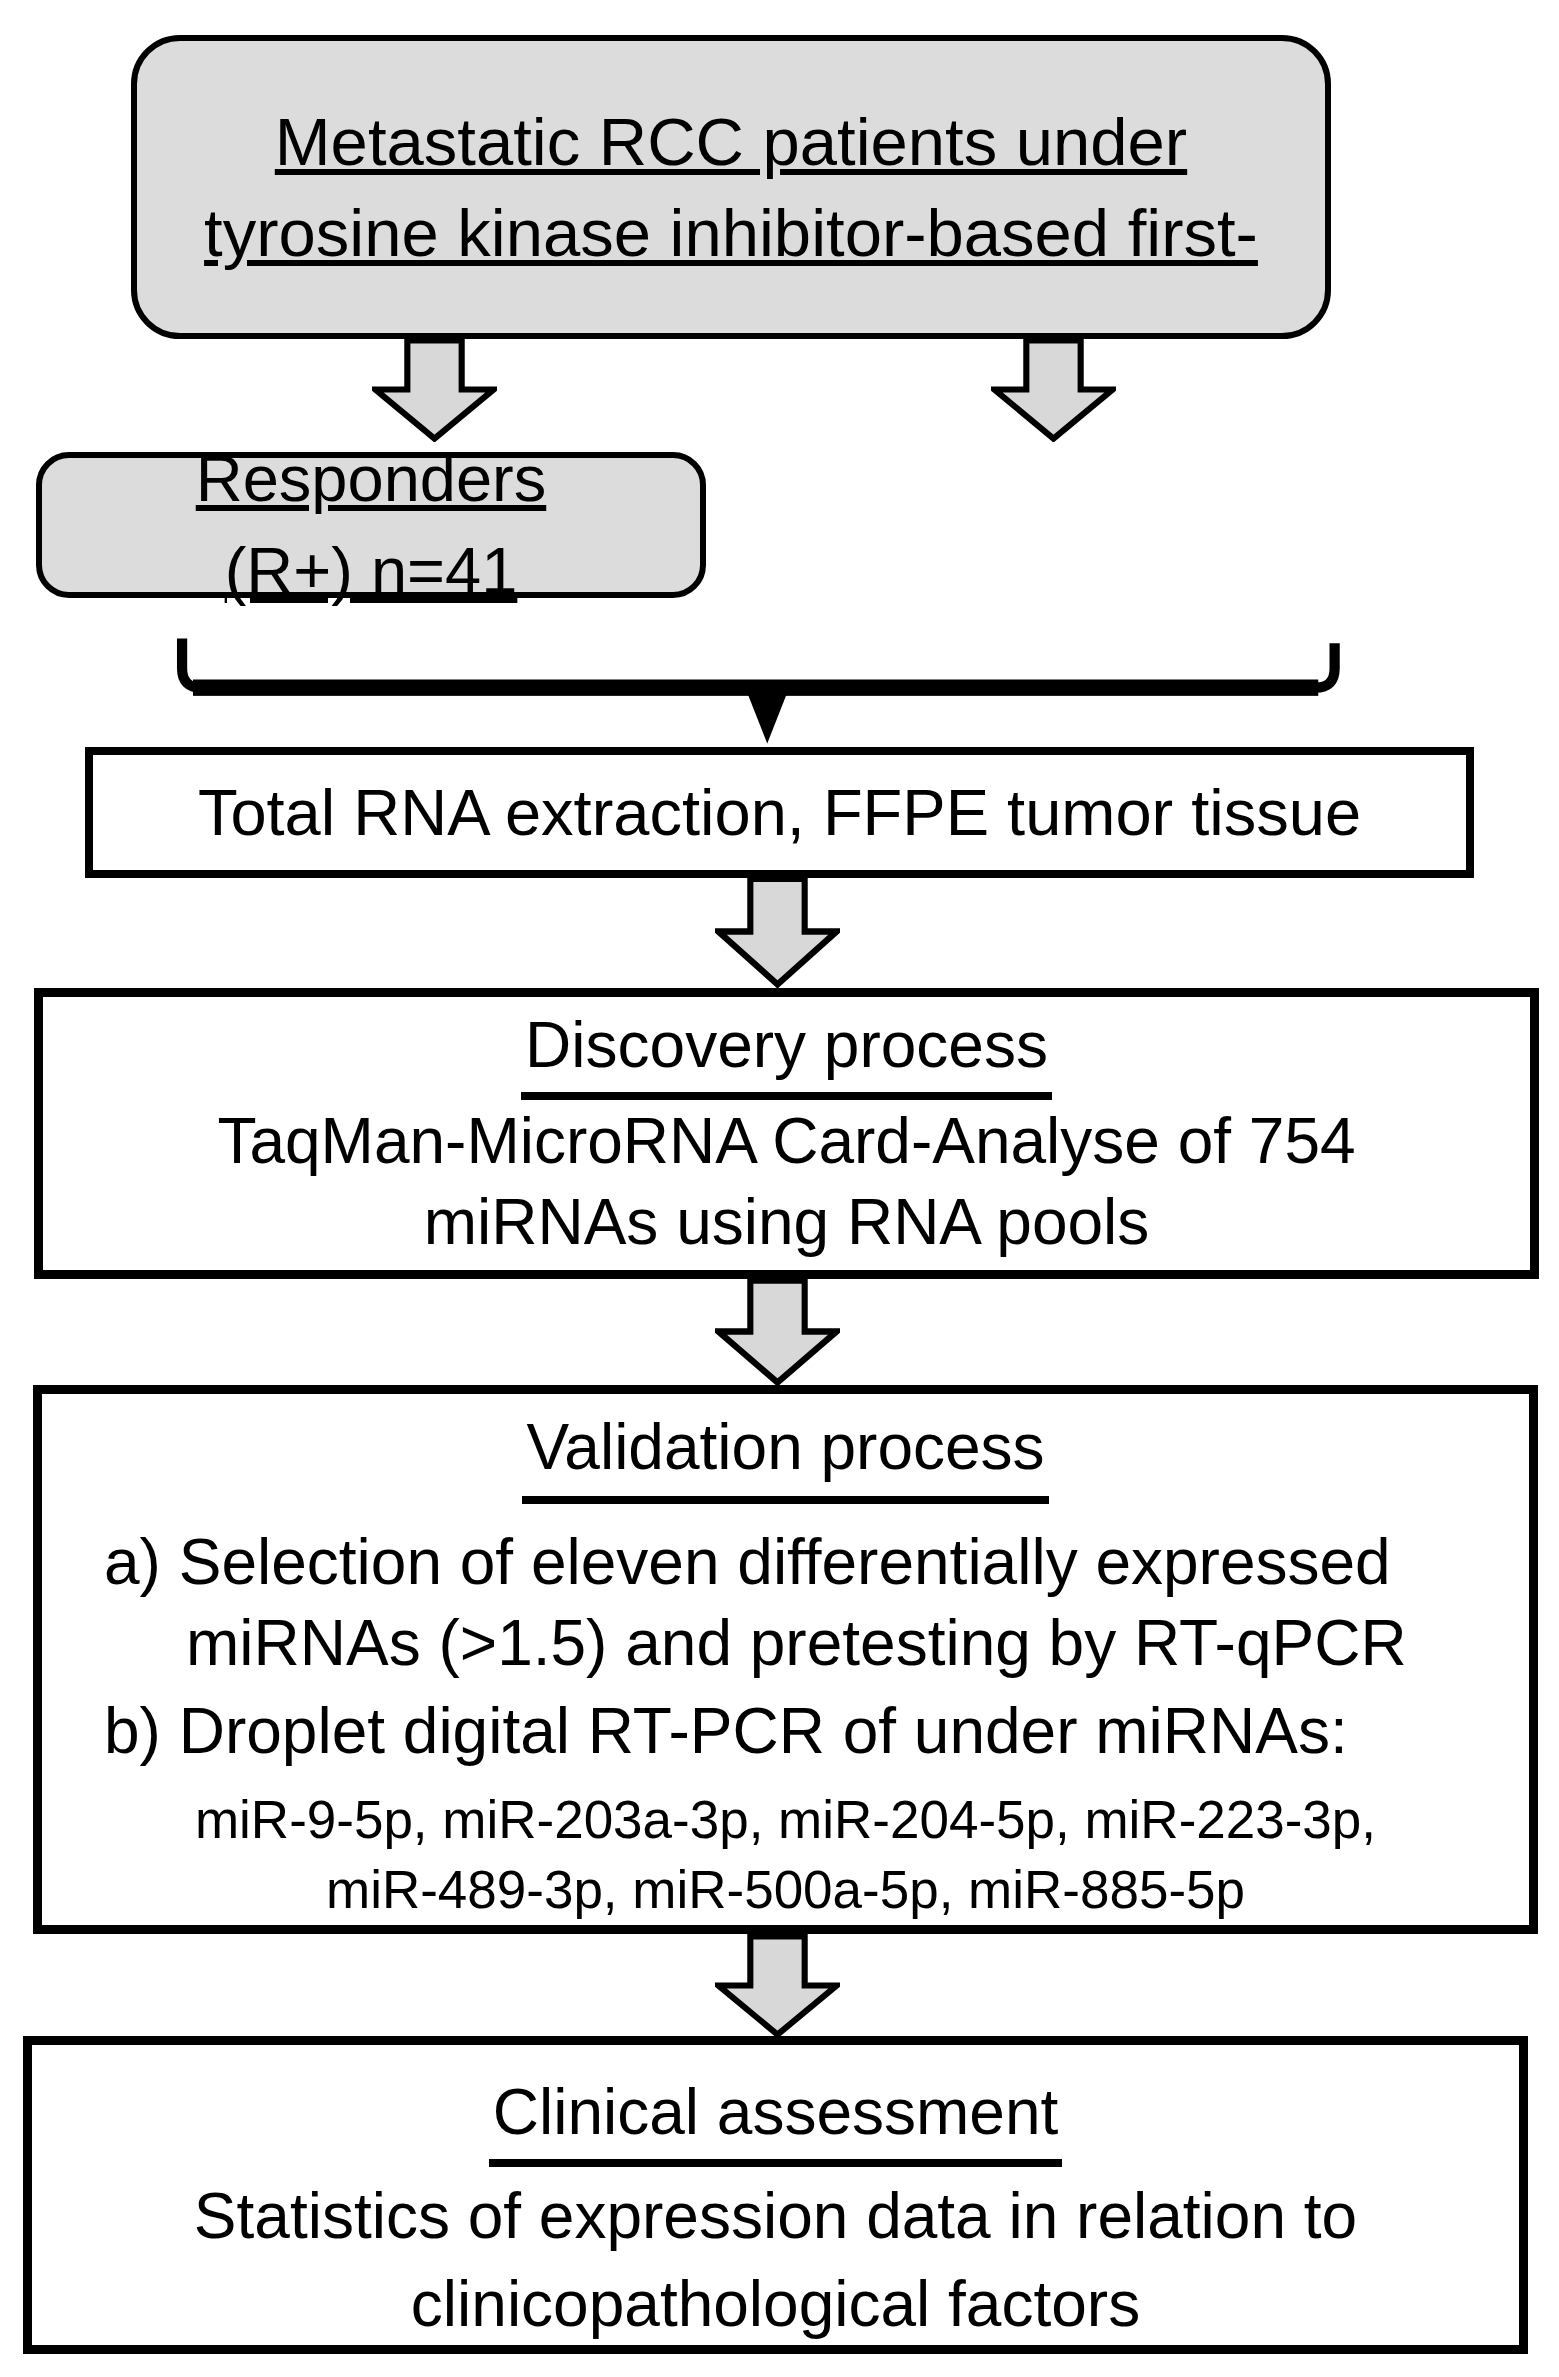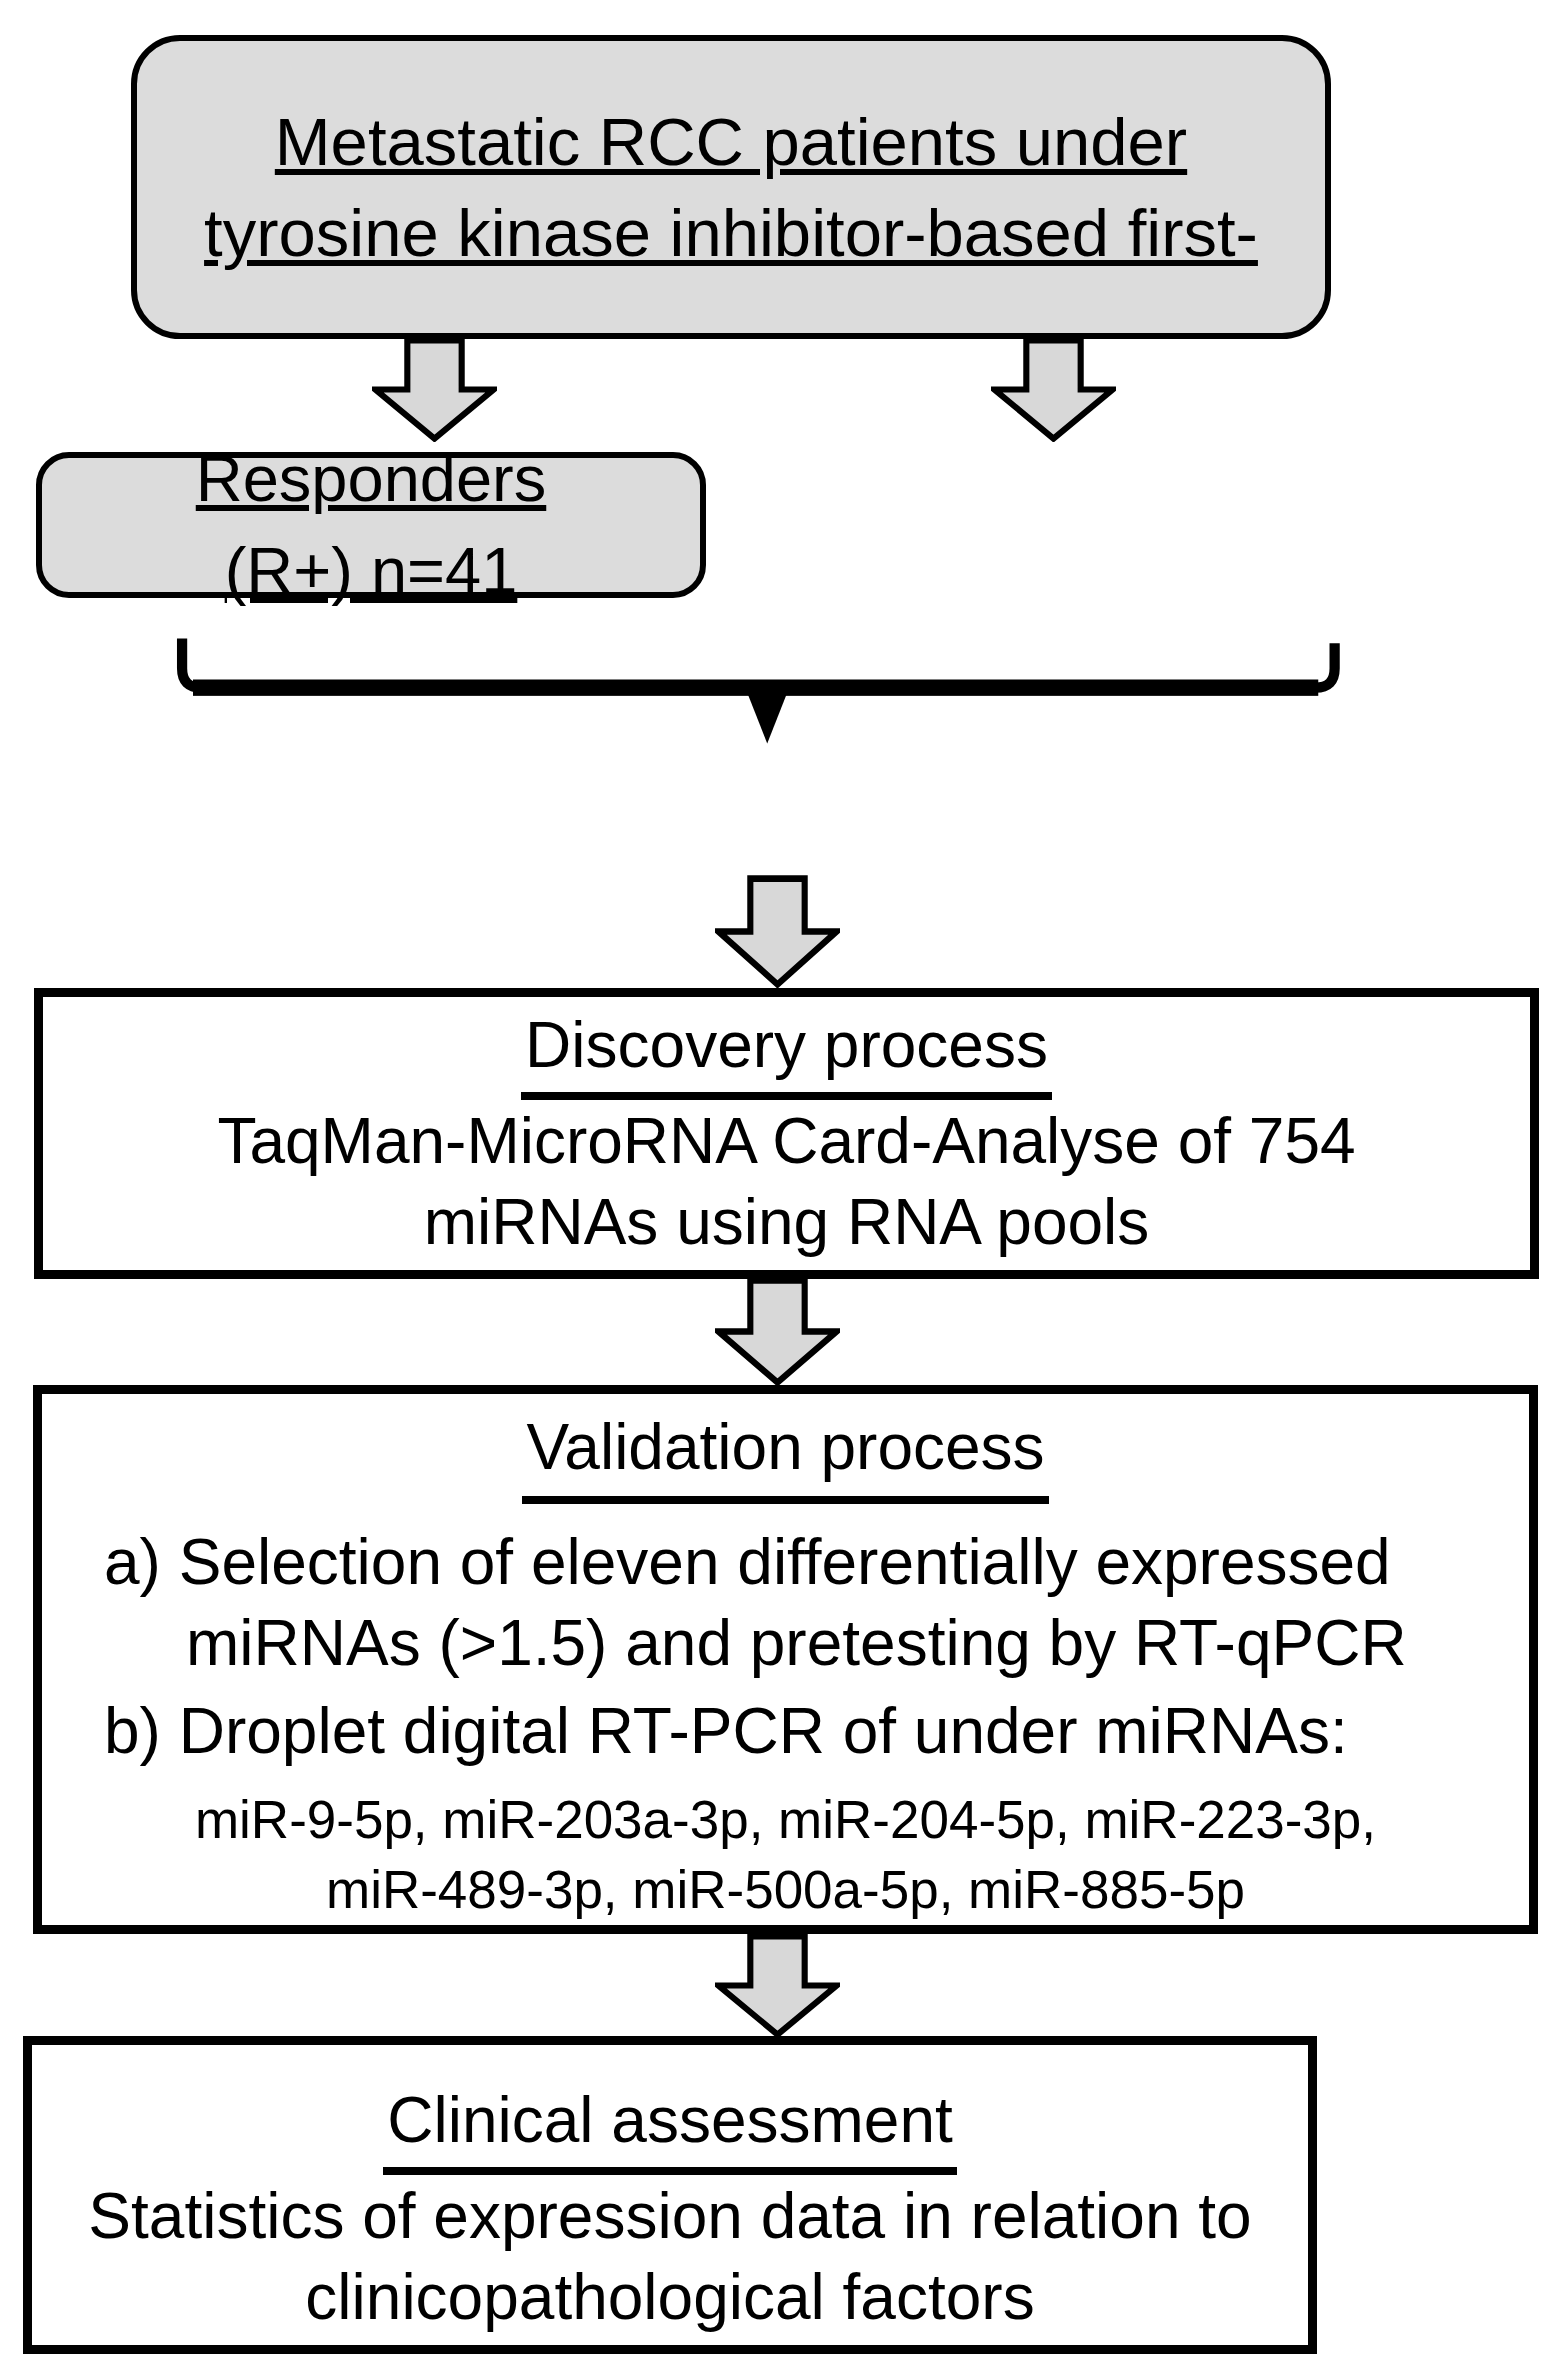--- a/index.html
+++ b/index.html
@@ -32,21 +32,21 @@
   .rect{
     background:var(--background);
     border:9.5px solid var(--line);
   }
   .top-box{left:131px;top:35px;width:1200px;height:304px;border-radius:49px;font-size:67px;line-height:1.36;}
   .resp-box{left:36px;top:440px;width:670px;height:146px;border-radius:33px;font-size:65px;line-height:1.42;margin-top:12px;}
   .nonresp-box{left:812px;top:440px;width:720px;height:201px;border-radius:33px;font-size:65px;line-height:1.42;}
   .rna-box{left:85px;top:747px;width:1389px;height:131px;border-width:8.9px;font-size:65px;}
   .discovery-box{left:34px;top:988px;width:1505px;height:291px;font-size:64px;line-height:1.26;}
   .validation-box{left:33px;top:1385px;width:1505px;height:549px;font-size:64px;line-height:1.28;align-items:stretch;justify-content:flex-end;padding:17.7px 0 0 0;}
-  .clinical-box{left:23px;top:2036px;width:1294px;height:318px;font-size:64px;line-height:1.26;justify-content:center;padding-top:27px;}
+  .clinical-box{left:23px;top:2036px;width:1505px;height:318px;font-size:64px;line-height:1.26;justify-content:space-between;padding-top:27px;}
   .title-underline{
     display:inline-block;
     border-bottom:8.2px solid var(--line);
     padding:0 4.1px 6.8px 4.1px;
     margin-bottom:1px;
   }
   .v-title-row{text-align:center;margin-bottom:16.4px;}
   .v-item{
     text-align:left;
     margin:0;
@@ -86,20 +86,23 @@
     <div>(R+) n=41</div>
   </div>
 
   <svg class="brace-svg" width="1559" height="123" viewBox="0 0 2286 180">
     <path class="brace-stroke" d="M267,8 V52 Q267,80 295,80 L1110,80"></path>
     <path class="brace-stroke" d="M1957,15 V52 Q1957,80 1929,80 L1120,80"></path>
     <rect class="brace-fill" x="283" y="68" width="1650" height="24"></rect>
     <polygon class="brace-fill" points="1096,88 1154,88 1125,162"></polygon>
   </svg>
 
+  <div class="node rect rna-box">
+    <div>Total RNA extraction, FFPE tumor tissue</div>
+  </div>
 
   <svg class="arrow-svg" style="left:715px;top:875px;width:125px;height:113px" viewBox="0 0 184 156" preserveAspectRatio="none">
     <polygon class="arrow-shape" points="52,5 132,5 132,78 179,78 92,151 5,78 52,78"></polygon>
   </svg>
 
   <div class="node rect discovery-box">
     <div>
       <span class="title-underline">Discovery process</span>
     </div>
     <div>TaqMan-MicroRNA Card-Analyse of 754</div>

